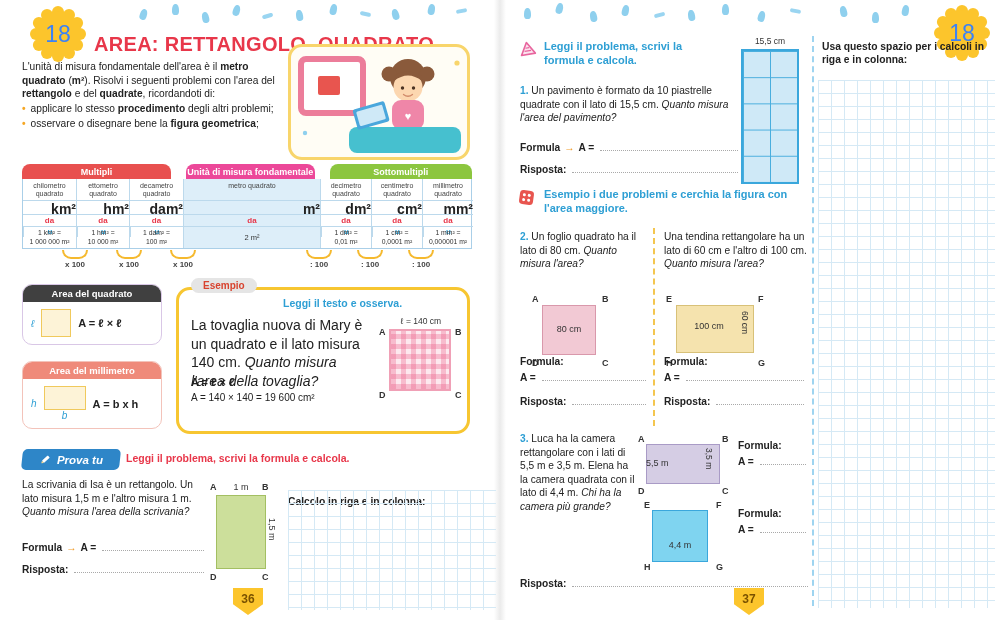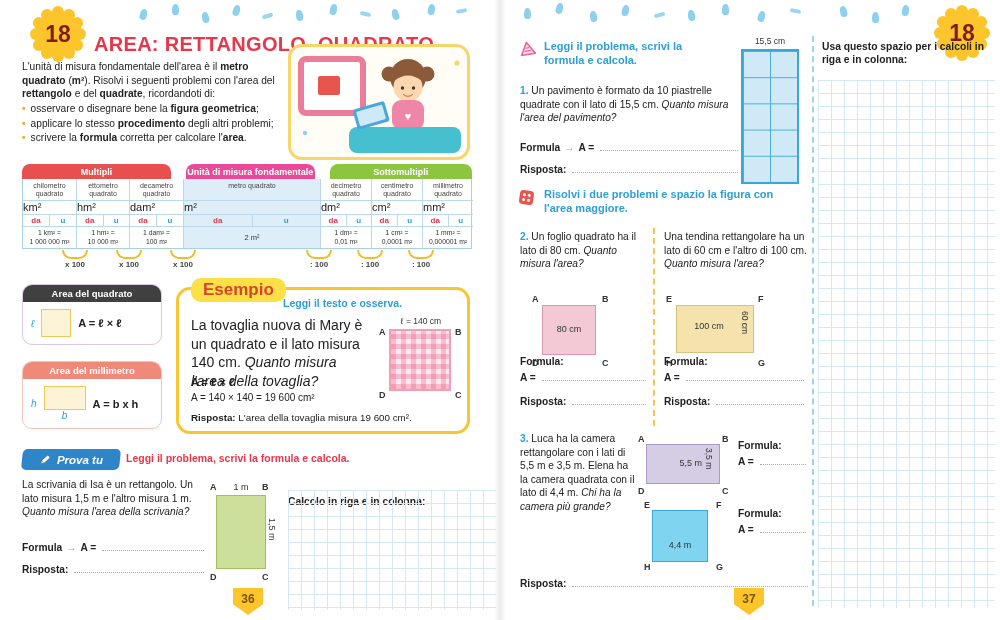--- a/index.html
+++ b/index.html
@@ -8,60 +8,60 @@
   .abs { position:absolute; }
   .fold { position:absolute; left:494px; top:0; width:12px; height:620px;
           background:linear-gradient(90deg, rgba(0,0,0,0), rgba(90,90,90,0.12), rgba(0,0,0,0)); }
   .drop { position:absolute; width:7px; height:11px; background:#8fd0ee;
           border-radius:50% 50% 58% 58% / 62% 62% 38% 38%; }
   .ddash { position:absolute; width:11px; height:3.5px; background:#9ad5f1; border-radius:3px; }
   .title { position:absolute; left:94px; top:20px; font-size:20px; font-weight:800;
            color:#e8374a; letter-spacing:0.3px; }
   .badge { position:absolute; width:56px; height:56px; }
   .badge-num { position:absolute; inset:0; display:flex; align-items:center; justify-content:center;
-               font-size:23px; font-weight:bold; color:#7f1d1d; }
+               font-size:23px; font-weight:normal; color:#3b82f6; }
   .intro { position:absolute; left:22px; top:60px; width:266px; font-size:10.2px; line-height:1.34; }
   .bullet { display:flex; margin-top:1px; }
   .bullet::before { content:"•"; color:#f5a623; font-weight:bold; margin-right:5px; }
   .illus { position:absolute; left:288px; top:44px; width:182px; height:116px;
            border:3px solid #f8d56b; border-radius:14px; background:#fffdf5; overflow:hidden; }
   .utable { position:absolute; left:22px; top:164px; width:450px; }
   .tgroups { display:flex; gap:15px; }
   .tg { color:#fff; font-weight:bold; font-size:9px; height:15px; display:flex;
         align-items:center; justify-content:center; border-radius:8px 8px 0 0; }
   .tgrid { display:grid; grid-template-columns:53px 53px 54px 137px 51px 51px 51px;
            border:1px solid #aacfe8; border-top:none; background:#fff; }
   .tgrid > div { border-left:1px solid #bcd9ec; border-top:1px solid #bcd9ec; }
   .tgrid > div:nth-child(7n+1) { border-left:none; }
   .tgrid > div:nth-child(-n+7) { border-top:none; }
   .tn { height:21px; font-size:7px; line-height:1.15; text-align:center; padding-top:3px; color:#444; }
-  .ts { height:14px; font-size:11px; font-weight:normal; text-align:left; color:#222; }
-  .tdu { height:12px; display:flex; font-size:8px; font-weight:bold; }
+  .ts { height:14px; font-size:14px; font-weight:bold; text-align:right; color:#222; }
+  .tdu { height:12px; display:flex; font-size:8px; font-weight:bold;flex-direction:column; }
   .tdu span { flex:1; text-align:center; line-height:11px; }
   .da { color:#e8374a; }
   .u  { color:#2e9fd4; border-left:1px solid #bcd9ec; }
   .tv { height:22px; display:flex; flex-direction:column; align-items:center; justify-content:center;
         font-size:6.8px; line-height:1.25; color:#333; }
   .tv.mc { font-size:7.5px; }
   .mc { background:#ddeef9; }
   .tconv { position:relative; height:22px; }
   .conv { position:absolute; top:1px; width:44px; text-align:center; font-size:8px; font-weight:bold; color:#444; }
   .conv::before { content:""; display:block; width:22px; height:7px; margin:0 auto 1px;
                   border:2px solid #f5b92e; border-top:none; border-radius:0 0 14px 14px; }
   .abox { position:absolute; left:22px; width:140px; background:#fff; border-radius:10px; }
   .abox-h { height:17px; border-radius:9px 9px 0 0; color:#fff; font-weight:bold; font-size:9.5px;
             display:flex; align-items:center; justify-content:center; }
   .abox-b { display:flex; align-items:center; gap:7px; padding:7px 8px; }
   .sq { width:30px; height:28px; background:#fdf3d7; border:1.5px solid #f0c95c; }
   .ital-blue { color:#2e9fd4; font-style:italic; font-size:10px; }
   .aformula { font-weight:bold; font-size:11px; }
   .esempio { position:absolute; left:176px; top:287px; width:294px; height:147px;
              border:3px solid #f7c631; border-radius:14px; background:#fff; }
-  .etag { position:absolute; top:-12px; left:12px; background:#fde047; color:#d8432f;
-          font-weight:bold; font-size:17px; padding:2px 12px; border-radius:10px; }
+  .etag { position:absolute; top:-12px; left:12px; background:#e5e5e5; color:#d8432f;
+          font-weight:bold; font-size:10px; padding:2px 12px; border-radius:10px; }
   .lead-blue { color:#2e9fd4; font-weight:bold; font-size:10.5px; }
   .lead-red { color:#e8374a; font-weight:bold; font-size:10.5px; }
   .gingham { background-color:#fde9ef;
     background-image:repeating-linear-gradient(0deg, rgba(233,84,128,0.30) 0 5px, rgba(0,0,0,0) 5px 10px),
                      repeating-linear-gradient(90deg, rgba(233,84,128,0.30) 0 5px, rgba(0,0,0,0) 5px 10px);
     border:2px solid #f0a0b6; }
   .vx { position:absolute; font-size:9px; font-weight:bold; color:#333; }
   .slabel { position:absolute; font-size:8.5px; color:#333; }
   .vside { writing-mode:vertical-rl; }
   .arow { position:absolute; display:flex; align-items:flex-end; font-size:10.2px; }
@@ -138,27 +138,24 @@
     </g>
   </svg>
   <span class="badge-num">18</span>
 </div>
 
 <h1 class="title">AREA: RETTANGOLO, QUADRATO</h1>
 
 <div class="intro">
   <div>L'unità di misura fondamentale dell'area è il <b>metro quadrato</b> (<b>m²</b>). Risolvi i seguenti problemi con l'area del <b>rettangolo</b> e del <b>quadrate</b>, ricordandoti di:</div>
   <div class="bullet">
-      <span>osservare o disegnare bene la <b>figura geometrica</b>;</span>
-    </div>
-  <div class="bullet">
       <span>applicare lo stesso <b>procedimento</b> degli altri problemi;</span>
     </div>
   <div class="bullet">
-      <span>scrivere la <b>formula</b> corretta per calcolare l'<b>area</b>.</span>
+      <span>osservare o disegnare bene la <b>figura geometrica</b>;</span>
     </div>
 </div>
 
 <div class="illus">
   <svg viewBox="0 0 176 110" width="176" height="110">
     <circle cx="14" cy="86" r="2.2" fill="#8fd0ee"></circle>
     <circle cx="166" cy="16" r="2.6" fill="#f8d56b"></circle>
     <rect x="10" y="12" width="62" height="54" rx="5" fill="#fff" stroke="#ec7d9a" stroke-width="6"></rect>
     <rect x="27" y="29" width="22" height="19" rx="2" fill="#e8554f"></rect>
     <circle cx="117" cy="30" r="18" fill="#8a5a3b"></circle>
@@ -289,21 +286,20 @@
     <span class="aformula">A = b x h</span>
   </div>
 </div>
 
 <div class="esempio">
   <div class="etag">Esempio</div>
   <div class="lead-blue abs" style="left:104px;top:7px">Leggi il testo e osserva.</div>
   <div class="txt abs" style="left:12px;top:26px;width:180px;font-size:14px">La tovaglia nuova di Mary è un quadrato e il lato misura 140 cm. <i>Quanto misura l'area della tovaglia?</i></div>
   <div class="abs" style="left:12px;top:86px;font-weight:bold;font-size:11px">A = ℓ × ℓ</div>
   <div class="abs" style="left:12px;top:102px;font-size:10px">A = 140 × 140 = 19 600 cm²</div>
-  <div class="abs" style="left:12px;top:122px;width:272px;font-size:9.8px"><b>Risposta:</b> L'area della tovaglia misura 19 600 cm².</div>
   <div class="abs" style="left:198px;top:26px;width:88px;height:92px">
     <span class="slabel" style="left:0;top:0;width:88px;text-align:center">ℓ = 140 cm</span>
     <div class="gingham abs" style="left:12px;top:13px;width:62px;height:62px"></div>
     <span class="vx" style="left:2px;top:11px">A</span>
     <span class="vx" style="left:78px;top:11px">B</span>
     <span class="vx" style="left:2px;top:74px">D</span>
     <span class="vx" style="left:78px;top:74px">C</span>
   </div>
 </div>
 
@@ -400,21 +396,21 @@
   <svg width="17" height="17" viewBox="0 0 17 17">
     <g transform="rotate(8 8.5 8.5)">
       <rect x="1.5" y="1.5" width="14" height="14" rx="3.5" fill="#e8554f"></rect>
       <circle cx="6" cy="6" r="1.5" fill="#fff"></circle>
         <circle cx="11" cy="6" r="1.5" fill="#fff"></circle>
       <circle cx="6" cy="11" r="1.5" fill="#fff"></circle>
         <circle cx="11" cy="11" r="1.5" fill="#fff"></circle>
     </g>
   </svg>
 </span>
-<div class="lead-blue abs" style="left:544px;top:188px;width:252px;font-size:11px;line-height:1.25">Risolvi i due problemi e spazio la figura con l'area maggiore.</div>
+<div class="lead-blue abs" style="left:544px;top:188px;width:252px;font-size:11px;line-height:1.25">Esempio i due problemi e cerchia la figura con l'area maggiore.</div>
 <div class="vdash-orange" style="left:653px;top:228px;height:198px"></div>
 
 <div class="txt abs" style="left:520px;top:230px;width:124px"><b class="bnum">2.</b> Un foglio quadrato ha il lato di 80 cm. <i>Quanto misura l'area?</i></div>
 <div class="abs" style="left:530px;top:294px;width:84px;height:76px">
   <span class="vx" style="left:2px;top:0">A</span>
   <span class="vx" style="left:72px;top:0">B</span>
   <div class="abs" style="left:12px;top:11px;width:54px;height:50px;background:#f2c9d4;border:1.5px solid #d998ab"></div>
   <span class="slabel" style="left:12px;top:30px;width:54px;text-align:center;font-size:9px">80 cm</span>
   <span class="vx" style="left:2px;top:64px">D</span>
   <span class="vx" style="left:72px;top:64px">C</span>
@@ -448,21 +444,21 @@
   <span class="blb">Risposta:</span>
   <span class="dots"></span>
 </div>
 
 <div class="txt abs" style="left:520px;top:432px;width:116px"><b class="bnum">3.</b> Luca ha la camera rettangolare con i lati di 5,5 m e 3,5 m. Elena ha la camera quadrata con il lato di 4,4 m. <i>Chi ha la camera più grande?</i></div>
 
 <div class="abs" style="left:630px;top:434px;width:104px;height:64px">
   <span class="vx" style="left:8px;top:0">A</span>
   <span class="vx" style="left:92px;top:0">B</span>
   <div class="abs" style="left:16px;top:10px;width:74px;height:40px;background:#d5cde4;border:1.5px solid #a99bc6"></div>
-  <span class="slabel" style="left:16px;top:24px;width:56px;text-align:right;font-size:9px">5,5 m</span>
+  <span class="slabel" style="left:16px;top:24px;width:56px;text-align:left;font-size:9px">5,5 m</span>
   <span class="slabel vside" style="left:74px;top:14px;font-size:8.5px">3,5 m</span>
   <span class="vx" style="left:8px;top:52px">D</span>
   <span class="vx" style="left:92px;top:52px">C</span>
 </div>
 <div class="abs blb" style="left:738px;top:440px;font-size:10.2px">Formula:</div>
 <div class="arow" style="left:738px;top:456px;width:68px">
   <span class="blb">A =</span>
   <span class="dots"></span>
 </div>
 

